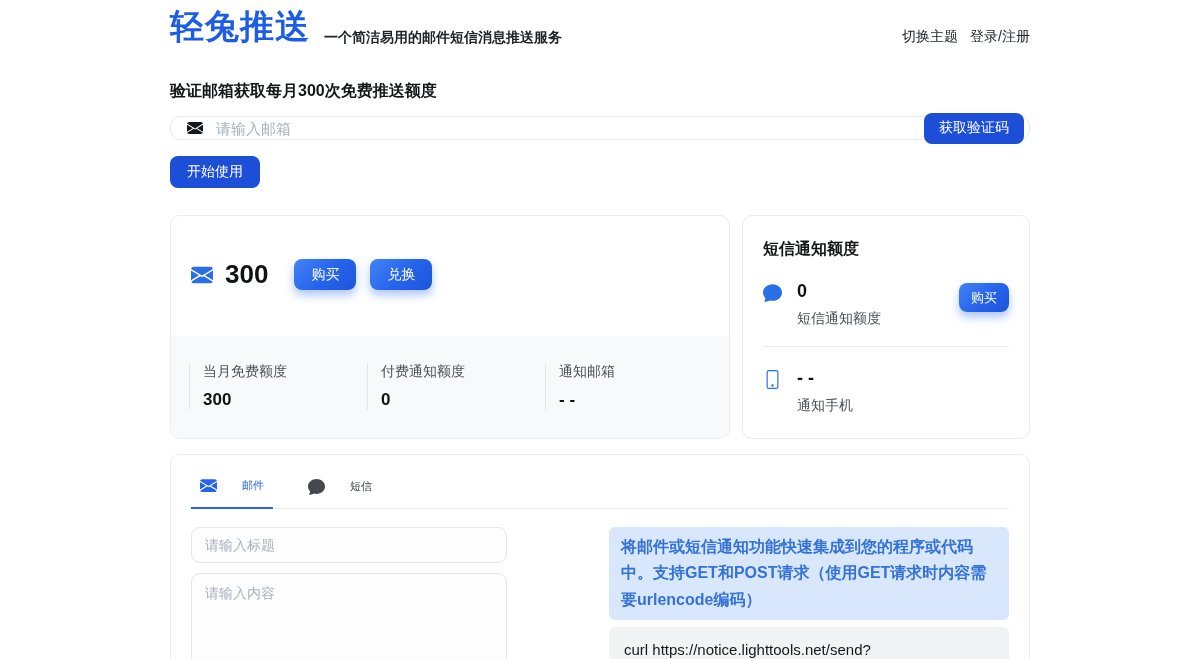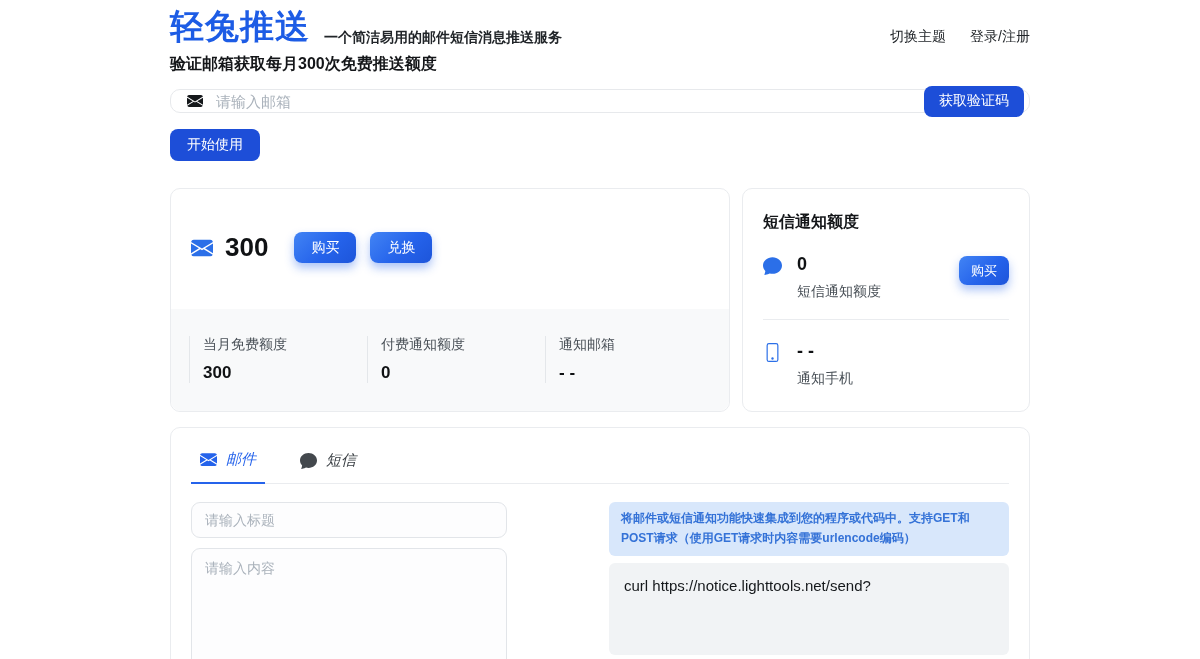--- a/index.html
+++ b/index.html
@@ -8,25 +8,25 @@
     background: #ffffff;
     font-family: "Liberation Sans", sans-serif;
     color: #1a1d20;
   }
   .container { width: 860px; margin: 0 auto; padding-top: 18px; }
 
   
   .header { display: flex; align-items: flex-end; height: 32px; }
   .logo { font-size: 34px; font-weight: bold; color: #1d5ce5; letter-spacing: 1px; }
   .tagline { font-size: 14px; color: #212529; margin-left: 14px; margin-bottom: 3px; font-weight: 600; }
-  .header-links { margin-left: auto; display: flex; gap: 24px; margin-bottom: 4px; }
+  .header-links { margin-left: auto; display: flex; gap: 12px; margin-bottom: 4px; }
   .header-links a { font-size: 14px; color: #212529; text-decoration: none; cursor: pointer; }
 
   
-  .verify-heading { font-size: 16px; font-weight: bold; margin-top: 4px; color: #141619; }
+  .verify-heading { font-size: 16px; font-weight: bold; margin-top: 31px; color: #141619; }
   .input-row {
     margin-top: 14px;
     display: flex; align-items: center;
     border: 1px solid #e7e9ec; border-radius: 10px;
     background: #fff;
     height: 24px; padding: 0 5px 0 16px;
   }
   .input-row + .input-row { margin-top: 16px; height: 41px; }
   .input-icon { width: 17px; height: 17px; color: #15181b; flex: 0 0 auto; display: flex; align-items: center; }
   .input-icon svg { width: 16px; height: 16px; }
@@ -80,42 +80,42 @@
   .sms-text { margin-left: 14px; }
   .sms-value { font-size: 18px; font-weight: bold; color: #101214; }
   .sms-label { font-size: 14px; color: #495057; margin-top: 8px; }
   .sms-row .btn-xs { margin-left: auto; height: 29px; padding: 0 12px; font-size: 13px; margin-top: 2px; }
   .sms-divider { border: none; border-top: 1px solid #eaecef; margin-top: 18px; }
 
   
   .send-card { margin-top: 15px; padding: 0 20px 20px 20px; }
   .tabs { display: flex; gap: 26px; border-bottom: 1px solid #eaecef; padding-top: 14px; }
   .tab {
-    display: flex; align-items: center; gap: 9px;
-    font-size: 15px; padding: 8px 9px 13px 9px; cursor: pointer; color: #3b4045; font-style: italic;
+    display: flex; align-items: center; gap: 25px;
+    font-size: 11px; padding: 8px 9px 13px 9px; cursor: pointer; color: #3b4045;
   }
   .tab-icon svg { width: 17px; height: 17px; display: block; }
   .tab.active { color: #2563eb; border-bottom: 2px solid #2563eb; margin-bottom: -1px; }
   .tab.active .tab-icon { color: #2563eb; }
   .tab .tab-icon { color: #43484d; }
 
   .send-body { display: flex; justify-content: space-between; margin-top: 18px; }
   .form-col { width: 316px; }
   .form-input, .form-textarea {
     width: 100%; border: 1px solid #e2e5e9; border-radius: 9px;
     background: #fdfdfe; font-size: 14px; color: #212529;
     font-family: "Liberation Sans", sans-serif;
     padding: 0 13px; outline: none;
   }
   .form-input { height: 36px; }
   .form-textarea { margin-top: 10px; height: 130px; padding: 11px 13px; resize: none; }
   .api-col { width: 400px; }
   .info-box {
     background: #d8e7fb; color: #3472d7;
-    font-size: 12px; font-weight: 600; line-height: 1.65;
+    font-size: 16px; font-weight: 600; line-height: 1.65;
     border-radius: 6px; padding: 7px 12px;
   }
   .code-box {
     background: #f1f3f5; border-radius: 6px;
     margin-top: 7px; padding: 10px 15px;
     font-size: 15px; color: #15181b; line-height: 1.75;
     height: 92px;
   }
 </style>
 </head>

